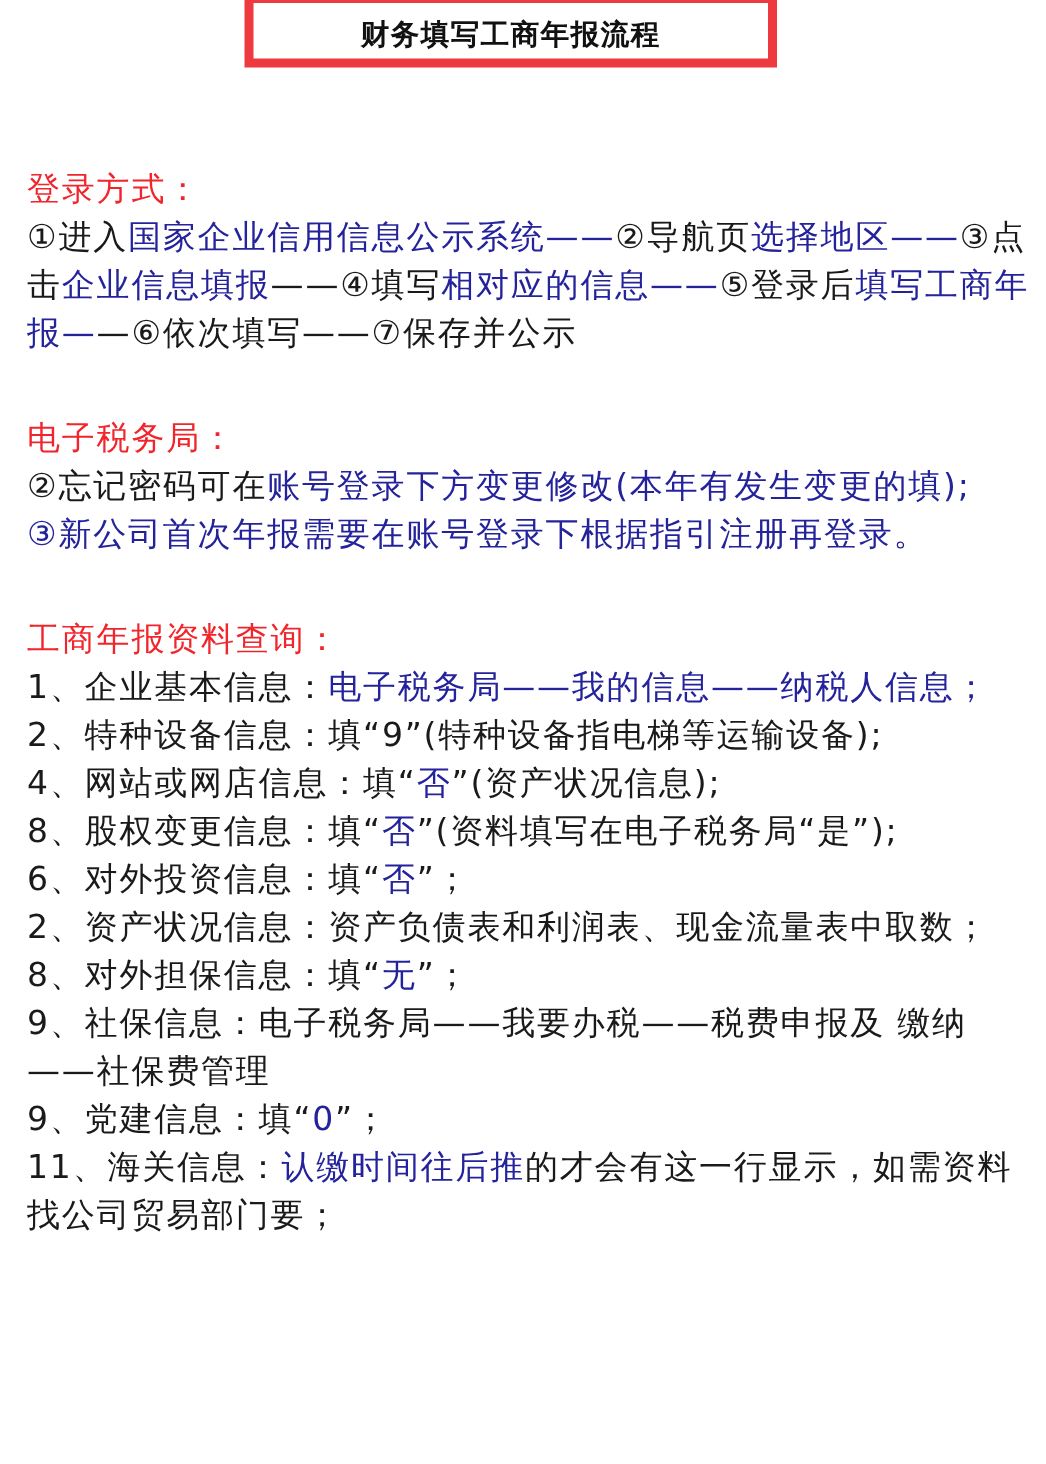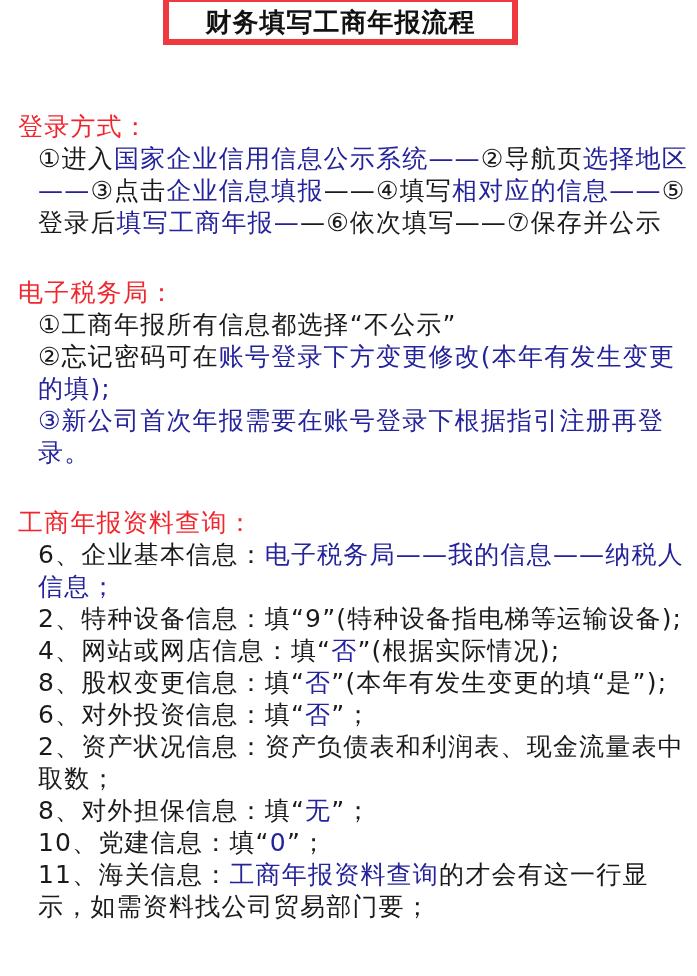--- a/index.html
+++ b/index.html
@@ -23,39 +23,39 @@
       height: 37px;
       border: 6px solid #ee3a3e;
       background: #ffffff;
       display: flex;
       align-items: center;
       justify-content: center;
     }
     .title-text {
       font-family: "DejaVu Sans", sans-serif;
       font-weight: bold;
-      font-size: 26px;
+      font-size: 19px;
       letter-spacing: 1px;
       color: #111111;
       white-space: nowrap;
       margin-top: 4px;
     }
     .content {
       position: absolute;
       left: 18px;
       top: 111px;
       width: 670px;
-      font-size: 25px;
+      font-size: 22px;
       line-height: 32px;
       letter-spacing: 1.2px;
     }
     .section { margin: 0; }
     .section + .section { margin-top: 38px; }
     .heading { color: #f0262c; }
-    .line { white-space: normal; word-break: break-all; margin-left: 20px; }
+    .line { white-space: normal; word-break: break-all; }
     .blue { color: #25239b; }
     .black { color: #1a1a1a; }
   </style>
 </head>
 <body>
 
 <div class="title-box">
   <span class="title-text">财务填写工商年报流程</span>
 </div>
 
@@ -64,55 +64,55 @@
   <div class="section">
     <div class="heading">登录方式：</div>
     <div class="line">
       <span class="black">①进入</span><span class="blue">国家企业信用信息公示系统——</span><span class="black">②导航页</span><span class="blue">选择地区——</span><span class="black">③点击</span><span class="blue">企业信息填报</span><span class="black">——④填写</span><span class="blue">相对应的信息——</span><span class="black">⑤登录后</span><span class="blue">填写工商年报—</span><span class="black">—⑥依次填写——⑦保存并公示</span>
     </div>
   </div>
 
   <div class="section">
     <div class="heading">电子税务局：</div>
     <div class="line">
-      <span class="black">①工商年报所有信息都选择“不公示”</span>
-    </div>
-    <div class="line">
       <span class="black">②忘记密码可在</span><span class="blue">账号登录下方变更修改(本年有发生变更的填);</span>
     </div>
     <div class="line">
       <span class="blue">③新公司首次年报需要在账号登录下根据指引注册再登录。</span>
     </div>
   </div>
 
   <div class="section">
     <div class="heading">工商年报资料查询：</div>
 
     <div class="line">
-      <span class="black">6、企业基本信息：</span><span class="blue">电子税务局——我的信息——纳税人信息；</span>
+      <span class="black">1、企业基本信息：</span><span class="blue">电子税务局——我的信息——纳税人信息；</span>
     </div>
     <div class="line">
       <span class="black">2、特种设备信息：填“9”(特种设备指电梯等运输设备);</span>
     </div>
     <div class="line">
-      <span class="black">4、网站或网店信息：填“</span><span class="blue">否</span><span class="black">”(根据实际情况);</span>
+      <span class="black">4、网站或网店信息：填“</span><span class="blue">否</span><span class="black">”(资产状况信息);</span>
     </div>
     <div class="line">
-      <span class="black">8、股权变更信息：填“</span><span class="blue">否</span><span class="black">”(本年有发生变更的填“是”);</span>
+      <span class="black">8、股权变更信息：填“</span><span class="blue">否</span><span class="black">”(资料填写在电子税务局“是”);</span>
     </div>
     <div class="line">
       <span class="black">6、对外投资信息：填“</span><span class="blue">否</span><span class="black">”；</span>
     </div>
     <div class="line">
       <span class="black">2、资产状况信息：资产负债表和利润表、现金流量表中取数；</span>
     </div>
     <div class="line">
       <span class="black">8、对外担保信息：填“</span><span class="blue">无</span><span class="black">”；</span>
     </div>
     <div class="line">
-      <span class="black">10、党建信息：填“</span><span class="blue">0</span><span class="black">”；</span>
+      <span class="black">9、社保信息：电子税务局——我要办税——税费申报及 缴纳——社保费管理</span>
     </div>
     <div class="line">
-      <span class="black">11、海关信息：</span><span class="blue">工商年报资料查询</span><span class="black">的才会有这一行显示，如需资料找公司贸易部门要；</span>
+      <span class="black">9、党建信息：填“</span><span class="blue">0</span><span class="black">”；</span>
+    </div>
+    <div class="line">
+      <span class="black">11、海关信息：</span><span class="blue">认缴时间往后推</span><span class="black">的才会有这一行显示，如需资料找公司贸易部门要；</span>
     </div>
   </div>
 
 </div>
 
 </body></html>

